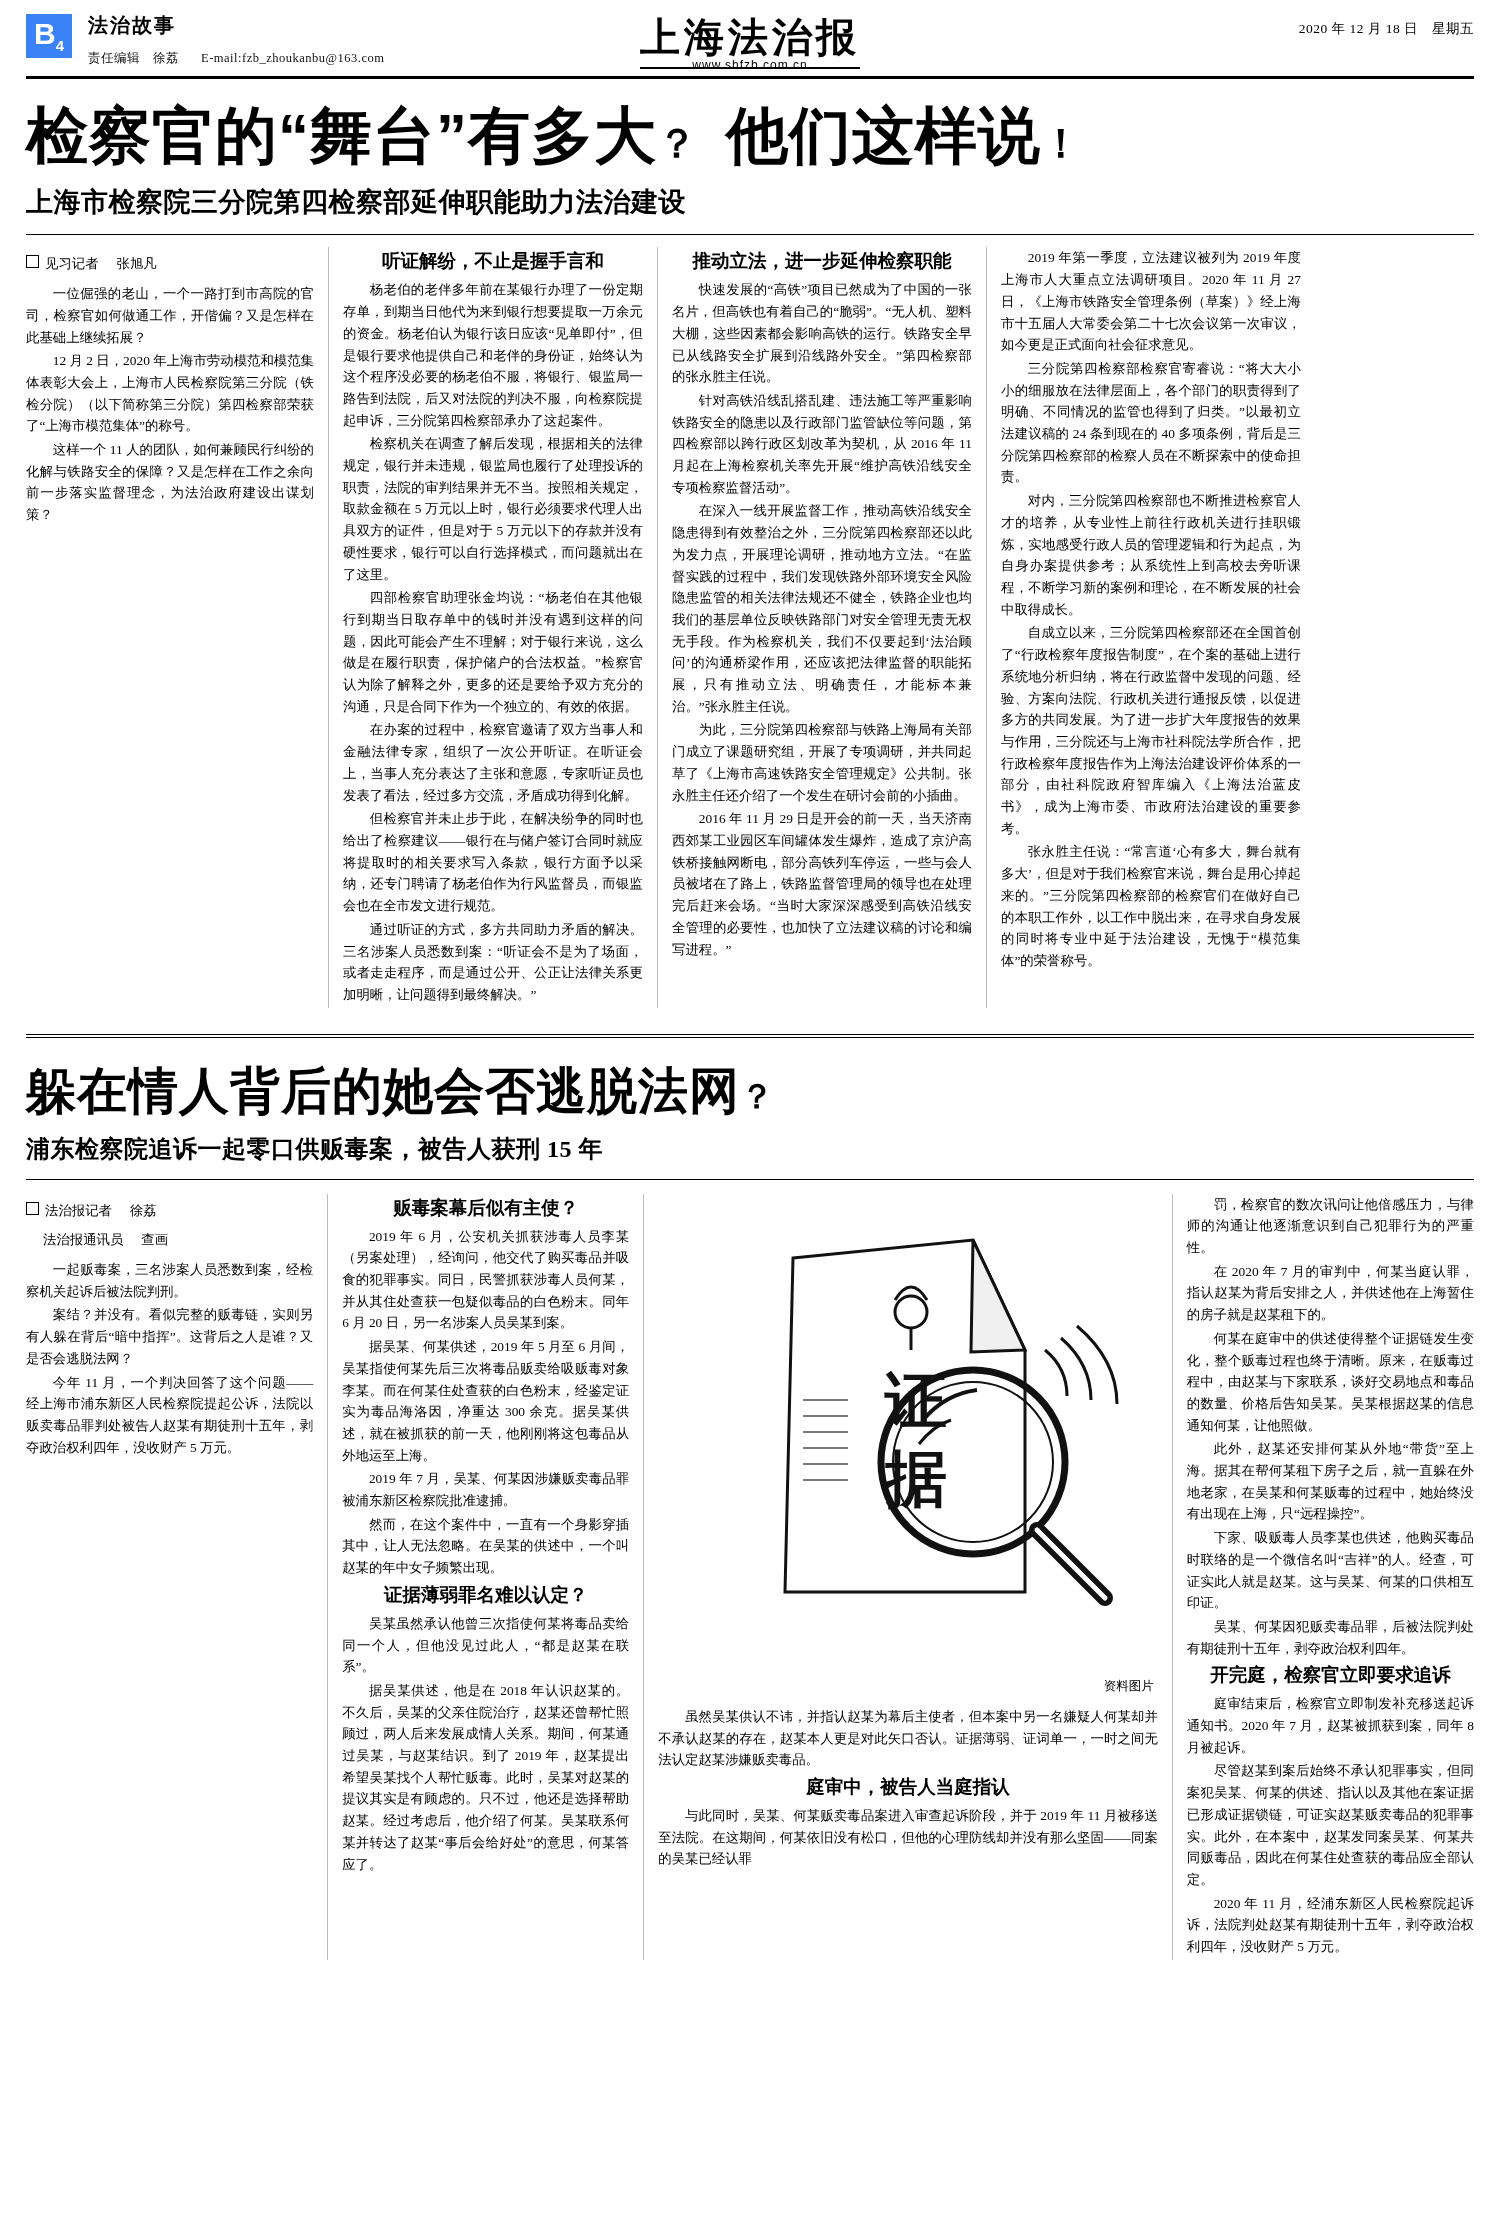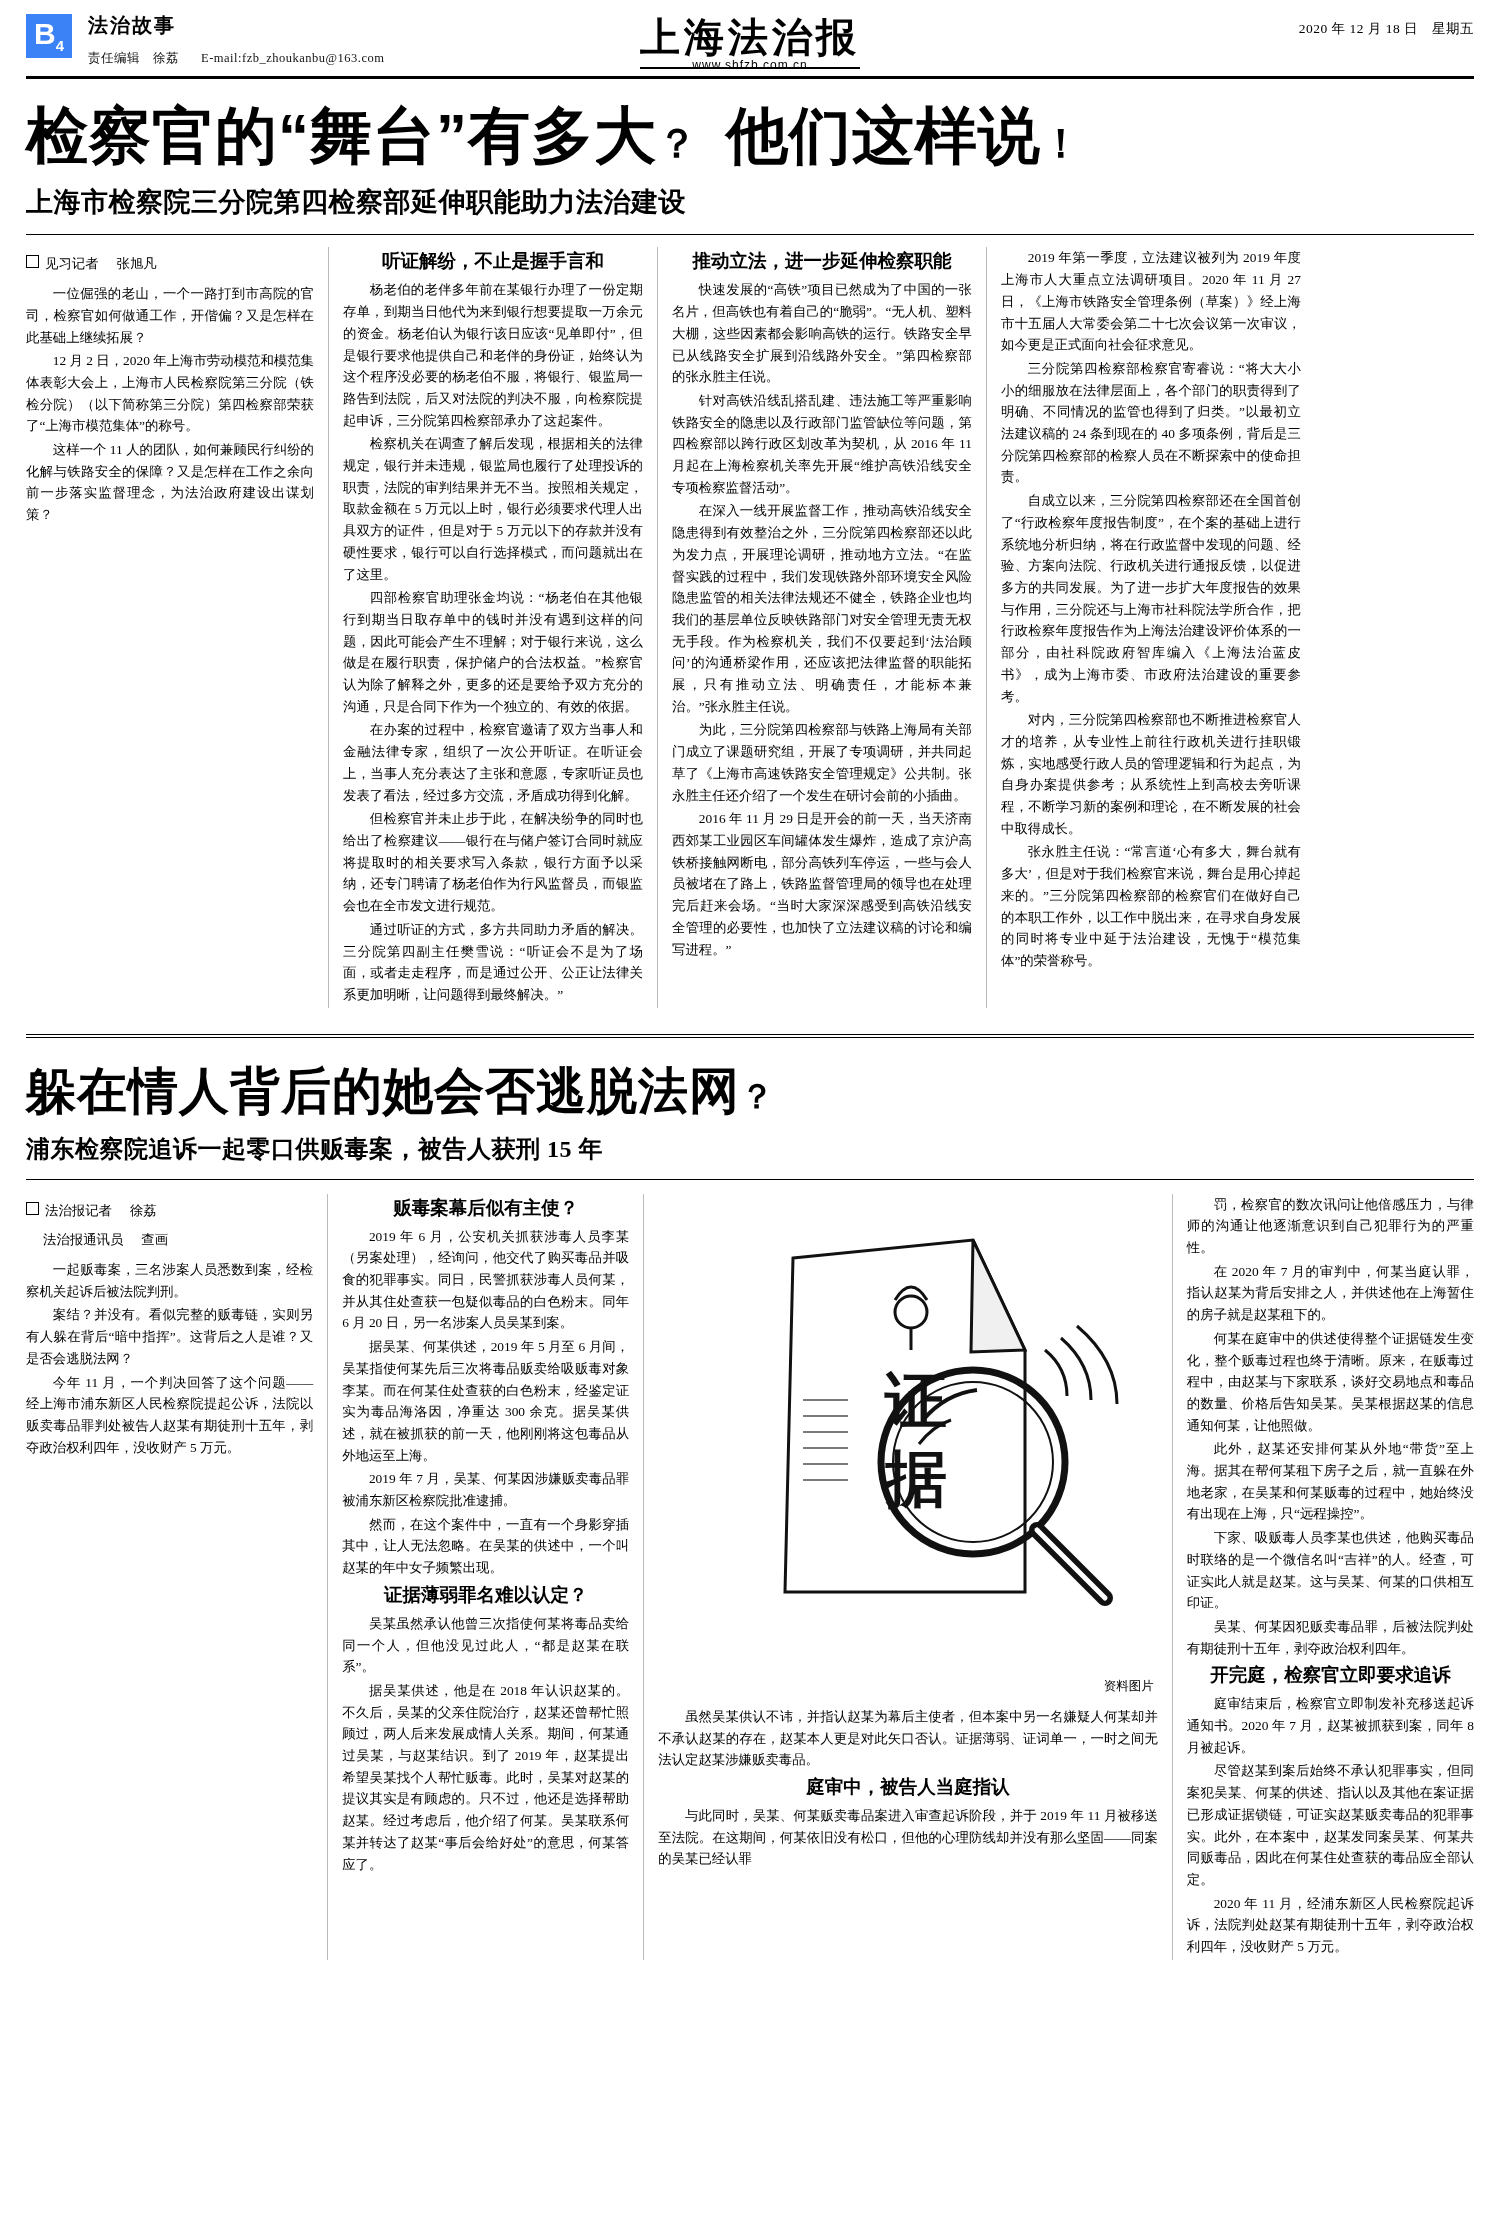--- a/index.html
+++ b/index.html
@@ -121,37 +121,37 @@
         <p>这样一个 11 人的团队，如何兼顾民行纠纷的化解与铁路安全的保障？又是怎样在工作之余向前一步落实监督理念，为法治政府建设出谋划策？</p>
       </div>
 
       <div class="col c2">
         <p class="secthead">听证解纷，不止是握手言和</p>
         <p>杨老伯的老伴多年前在某银行办理了一份定期存单，到期当日他代为来到银行想要提取一万余元的资金。杨老伯认为银行该日应该“见单即付”，但是银行要求他提供自己和老伴的身份证，始终认为这个程序没必要的杨老伯不服，将银行、银监局一路告到法院，后又对法院的判决不服，向检察院提起申诉，三分院第四检察部承办了这起案件。</p>
         <p>检察机关在调查了解后发现，根据相关的法律规定，银行并未违规，银监局也履行了处理投诉的职责，法院的审判结果并无不当。按照相关规定，取款金额在 5 万元以上时，银行必须要求代理人出具双方的证件，但是对于 5 万元以下的存款并没有硬性要求，银行可以自行选择模式，而问题就出在了这里。</p>
         <p>四部检察官助理张金均说：“杨老伯在其他银行到期当日取存单中的钱时并没有遇到这样的问题，因此可能会产生不理解；对于银行来说，这么做是在履行职责，保护储户的合法权益。”检察官认为除了解释之外，更多的还是要给予双方充分的沟通，只是合同下作为一个独立的、有效的依据。</p>
         <p>在办案的过程中，检察官邀请了双方当事人和金融法律专家，组织了一次公开听证。在听证会上，当事人充分表达了主张和意愿，专家听证员也发表了看法，经过多方交流，矛盾成功得到化解。</p>
         <p>但检察官并未止步于此，在解决纷争的同时也给出了检察建议——银行在与储户签订合同时就应将提取时的相关要求写入条款，银行方面予以采纳，还专门聘请了杨老伯作为行风监督员，而银监会也在全市发文进行规范。</p>
-        <p>通过听证的方式，多方共同助力矛盾的解决。三分院第四副主任樊雪说：“听证会不是为了场面，或者走走程序，而是通过公开、公正让法律关系更加明晰，让问题得到最终解决。”</p>
+        <p>通过听证的方式，多方共同助力矛盾的解决。三名涉案人员悉数到案：“听证会不是为了场面，或者走走程序，而是通过公开、公正让法律关系更加明晰，让问题得到最终解决。”</p>
       </div>
 
       <div class="col c3">
         <p class="secthead">推动立法，进一步延伸检察职能</p>
         <p>快速发展的“高铁”项目已然成为了中国的一张名片，但高铁也有着自己的“脆弱”。“无人机、塑料大棚，这些因素都会影响高铁的运行。铁路安全早已从线路安全扩展到沿线路外安全。”第四检察部的张永胜主任说。</p>
         <p>针对高铁沿线乱搭乱建、违法施工等严重影响铁路安全的隐患以及行政部门监管缺位等问题，第四检察部以跨行政区划改革为契机，从 2016 年 11 月起在上海检察机关率先开展“维护高铁沿线安全专项检察监督活动”。</p>
         <p>在深入一线开展监督工作，推动高铁沿线安全隐患得到有效整治之外，三分院第四检察部还以此为发力点，开展理论调研，推动地方立法。“在监督实践的过程中，我们发现铁路外部环境安全风险隐患监管的相关法律法规还不健全，铁路企业也均我们的基层单位反映铁路部门对安全管理无责无权无手段。作为检察机关，我们不仅要起到‘法治顾问’的沟通桥梁作用，还应该把法律监督的职能拓展，只有推动立法、明确责任，才能标本兼治。”张永胜主任说。</p>
         <p>为此，三分院第四检察部与铁路上海局有关部门成立了课题研究组，开展了专项调研，并共同起草了《上海市高速铁路安全管理规定》公共制。张永胜主任还介绍了一个发生在研讨会前的小插曲。</p>
         <p>2016 年 11 月 29 日是开会的前一天，当天济南西郊某工业园区车间罐体发生爆炸，造成了京沪高铁桥接触网断电，部分高铁列车停运，一些与会人员被堵在了路上，铁路监督管理局的领导也在处理完后赶来会场。“当时大家深深感受到高铁沿线安全管理的必要性，也加快了立法建议稿的讨论和编写进程。”</p>
       </div>
 
       <div class="col c4">
         <p>2019 年第一季度，立法建议被列为 2019 年度上海市人大重点立法调研项目。2020 年 11 月 27 日，《上海市铁路安全管理条例（草案）》经上海市十五届人大常委会第二十七次会议第一次审议，如今更是正式面向社会征求意见。</p>
         <p>三分院第四检察部检察官寄睿说：“将大大小小的细服放在法律层面上，各个部门的职责得到了明确、不同情况的监管也得到了归类。”以最初立法建议稿的 24 条到现在的 40 多项条例，背后是三分院第四检察部的检察人员在不断探索中的使命担责。</p>
+        <p>对内，三分院第四检察部也不断推进检察官人才的培养，从专业性上前往行政机关进行挂职锻炼，实地感受行政人员的管理逻辑和行为起点，为自身办案提供参考；从系统性上到高校去旁听课程，不断学习新的案例和理论，在不断发展的社会中取得成长。</p>
         <p>自成立以来，三分院第四检察部还在全国首创了“行政检察年度报告制度”，在个案的基础上进行系统地分析归纳，将在行政监督中发现的问题、经验、方案向法院、行政机关进行通报反馈，以促进多方的共同发展。为了进一步扩大年度报告的效果与作用，三分院还与上海市社科院法学所合作，把行政检察年度报告作为上海法治建设评价体系的一部分，由社科院政府智库编入《上海法治蓝皮书》，成为上海市委、市政府法治建设的重要参考。</p>
-        <p>对内，三分院第四检察部也不断推进检察官人才的培养，从专业性上前往行政机关进行挂职锻炼，实地感受行政人员的管理逻辑和行为起点，为自身办案提供参考；从系统性上到高校去旁听课程，不断学习新的案例和理论，在不断发展的社会中取得成长。</p>
         <p>张永胜主任说：“常言道‘心有多大，舞台就有多大’，但是对于我们检察官来说，舞台是用心掉起来的。”三分院第四检察部的检察官们在做好自己的本职工作外，以工作中脱出来，在寻求自身发展的同时将专业中延于法治建设，无愧于“模范集体”的荣誉称号。</p>
       </div>
     </div>
   </div>
 
   <div class="divider"></div>
 
   <div class="art2">
     <div class="headline2">
       <span>躲在情人背后的她会否逃脱法网</span><span class="q">？</span>

